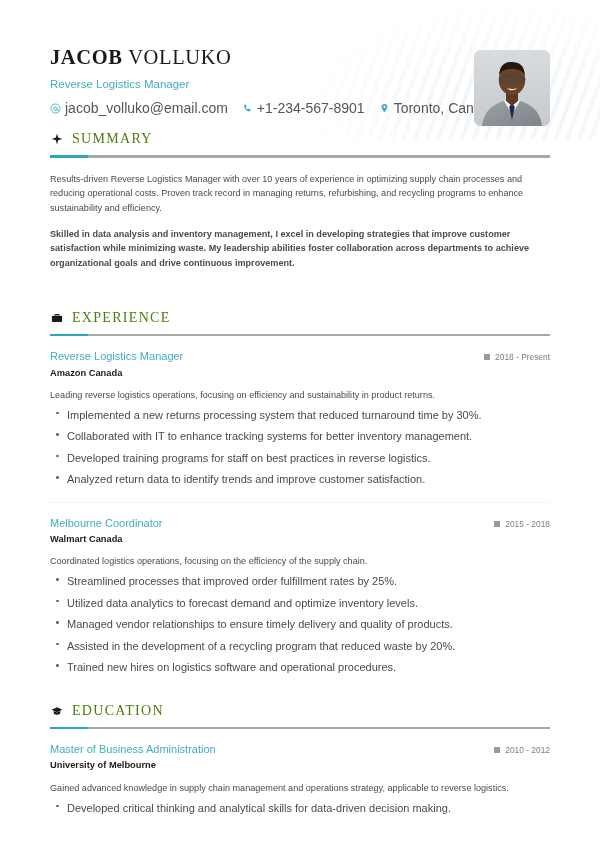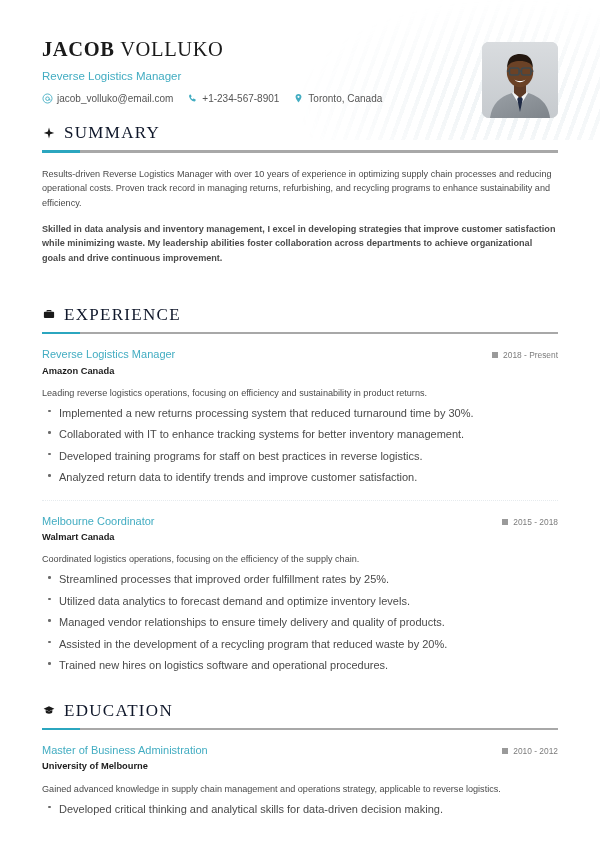--- a/index.html
+++ b/index.html
@@ -11,21 +11,21 @@
     font-family: "Liberation Sans", sans-serif;
     color: #3f3f3f;
     overflow: hidden;
     position: relative;
   }
 
   .page {
     position: relative;
     width: 600px;
     height: 850px;
-    padding: 4px;
+    padding: 12px;
     background: #ffffff;
   }
 
   
   .watermark {
     position: absolute;
     top: 0;
     right: 0;
     width: 300px;
     height: 140px;
@@ -66,21 +66,21 @@
   .job-title {
     font-size: 11.5px;
     color: #43adc2;
     margin: 0 0 10px 0;
     line-height: 1.2;
   }
   .contact-row {
     display: flex;
     align-items: center;
     gap: 14px;
-    font-size: 10px;
+    font-size: 14px;
     color: #555;
     flex-wrap: wrap;
   }
   .contact-item {
     display: flex;
     align-items: center;
     gap: 4px;
     white-space: nowrap;
   }
   .contact-item .ico {
@@ -121,23 +121,23 @@
     height: 13px;
     display: inline-flex;
     align-items: center;
     justify-content: center;
     color: #1a1a1a;
     flex: 0 0 auto;
   }
   .section-icon svg { display: block; }
   .section-title {
     font-family: "Liberation Serif", serif;
-    font-size: 17px;
+    font-size: 14px;
     letter-spacing: 1.3px;
-    color: #0f172a;
+    color: #4d7c0f;
     line-height: 1;
   }
   .section-rule {
     position: relative;
     height: 2.5px;
     background: #a8a8a8;
     margin-bottom: 14px;
   }
   .section-rule::before {
     content: "";

